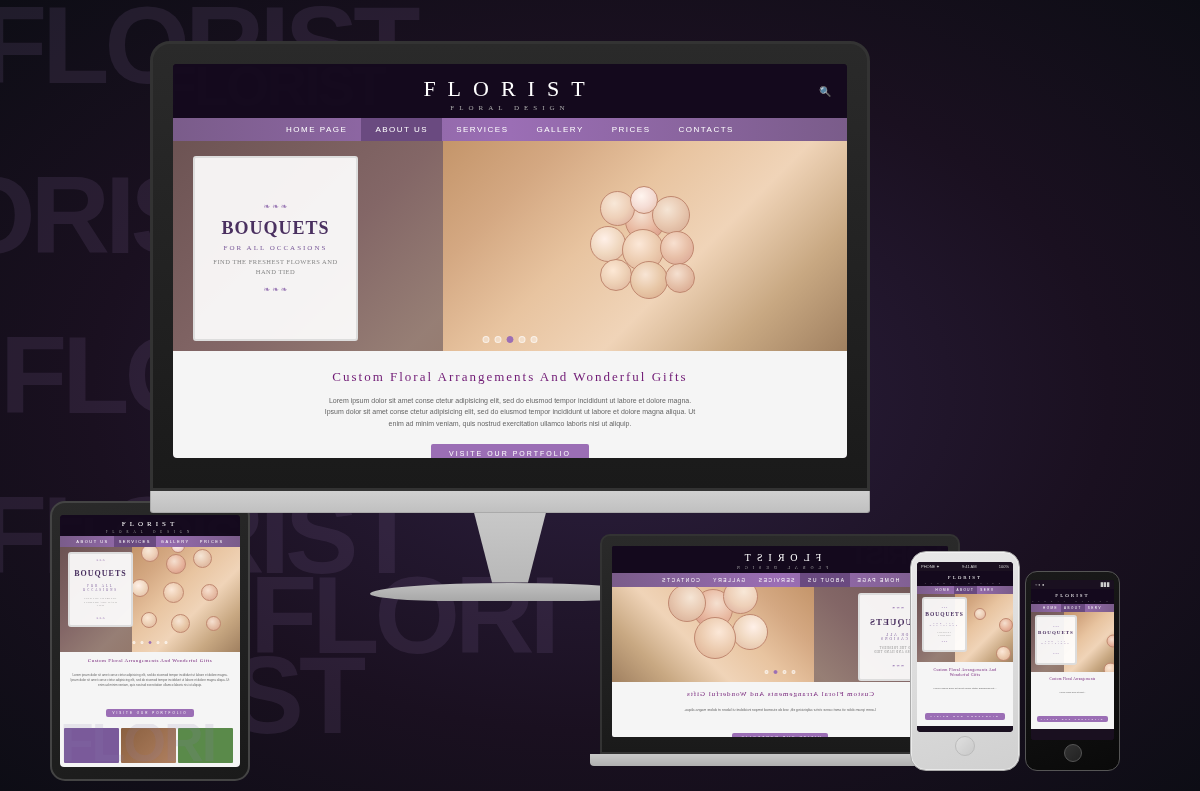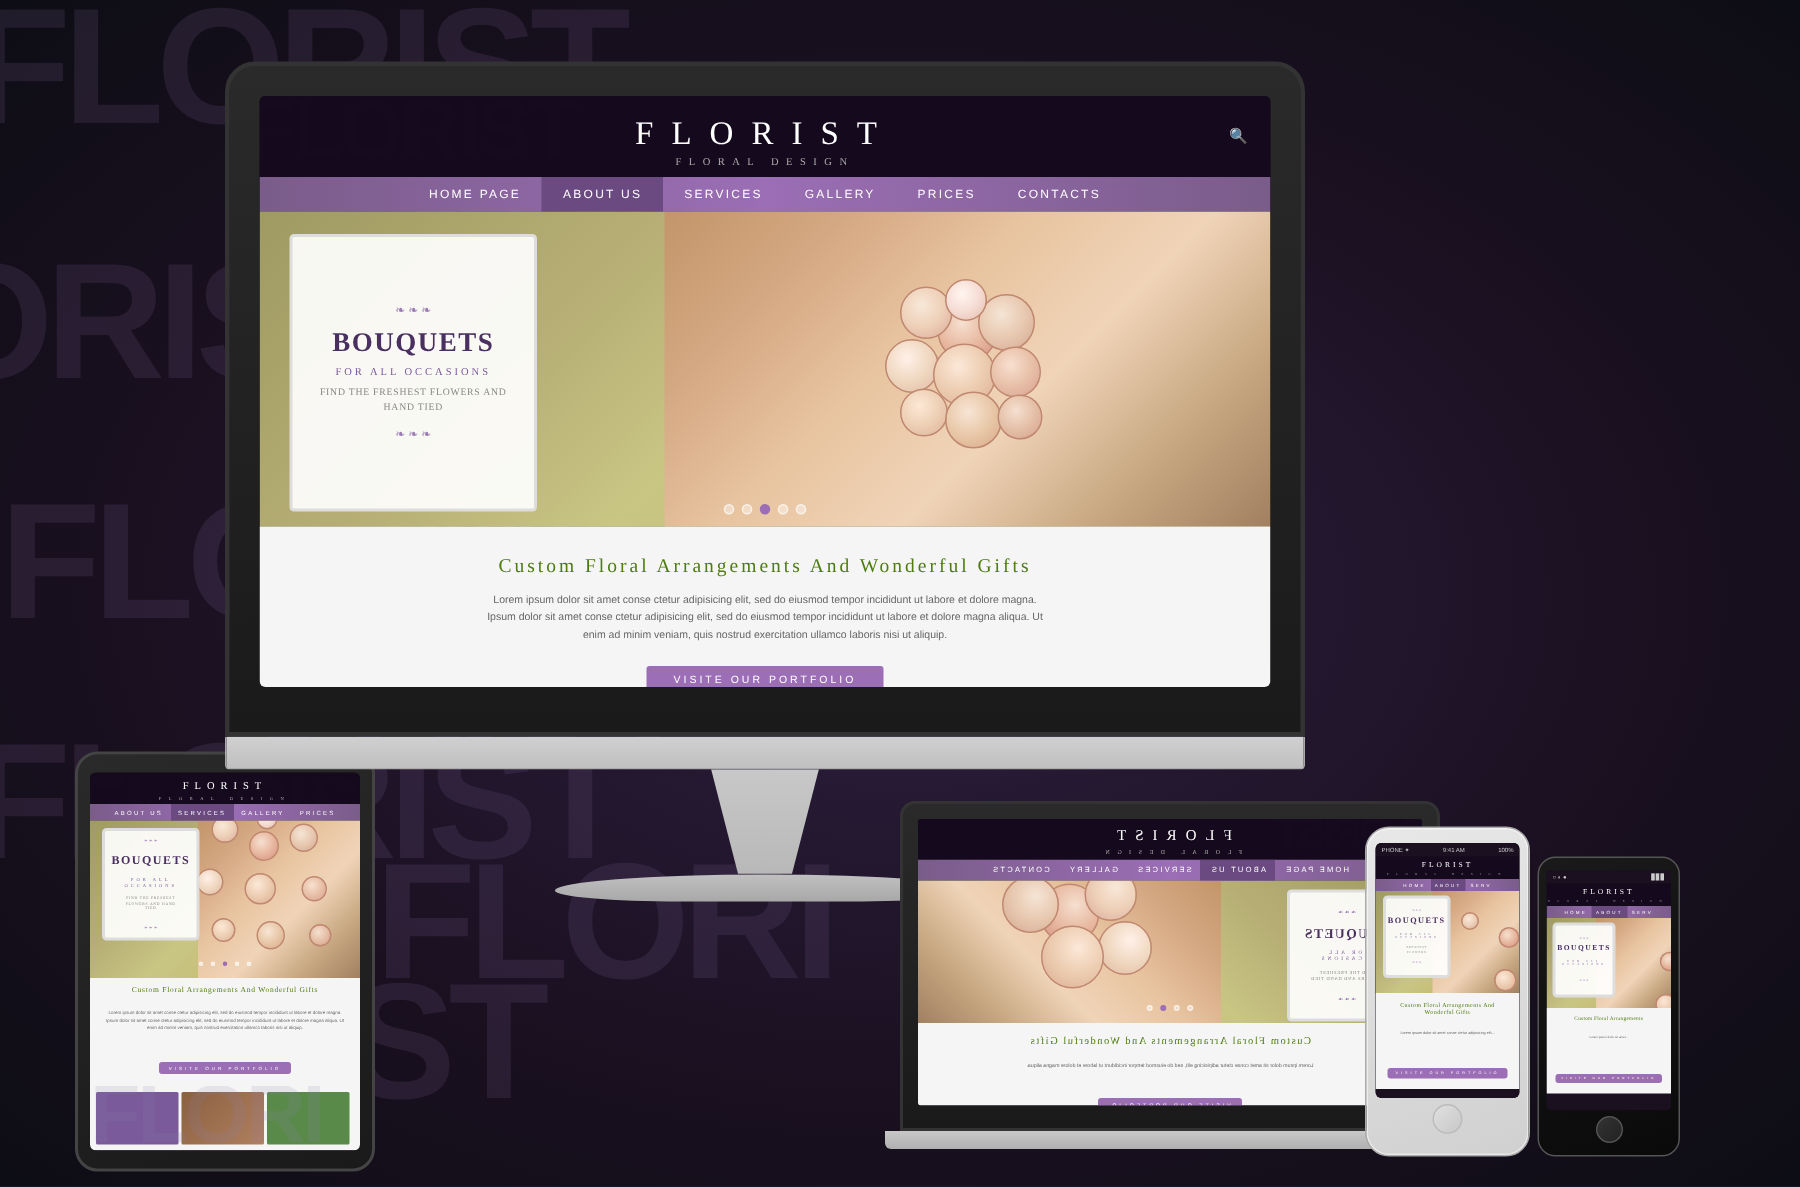--- a/index.html
+++ b/index.html
@@ -183,21 +183,21 @@
     .nav-item.active {
       background: #6a4a80;
       color: #fff;
     }
 
     
     .hero {
       position: relative;
       width: 100%;
       height: 210px;
-      background: #bef264;
+      background: #404040;
       overflow: hidden;
     }
 
     
     .hero-image {
       position: absolute;
       right: 0;
       top: 0;
       width: 60%;
       height: 100%;
@@ -329,21 +329,21 @@
     .content-section {
       padding: 18px 25px 12px 25px;
       background: #f5f5f5;
       text-align: center;
       position: relative;
       z-index: 2;
     }
 
     .main-heading {
       font-size: 13px;
-      color: #4d7c0f;
+      color: #701a75;
       letter-spacing: 2px;
       font-family: Georgia, serif;
       margin-bottom: 10px;
       text-transform: capitalize;
     }
 
     .lorem-text {
       font-size: 7px;
       color: #666;
       line-height: 1.7;

